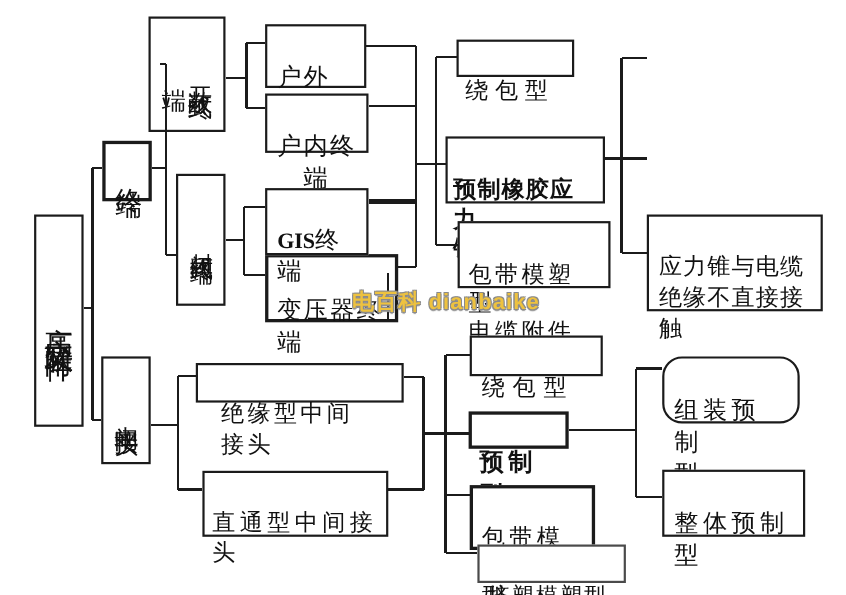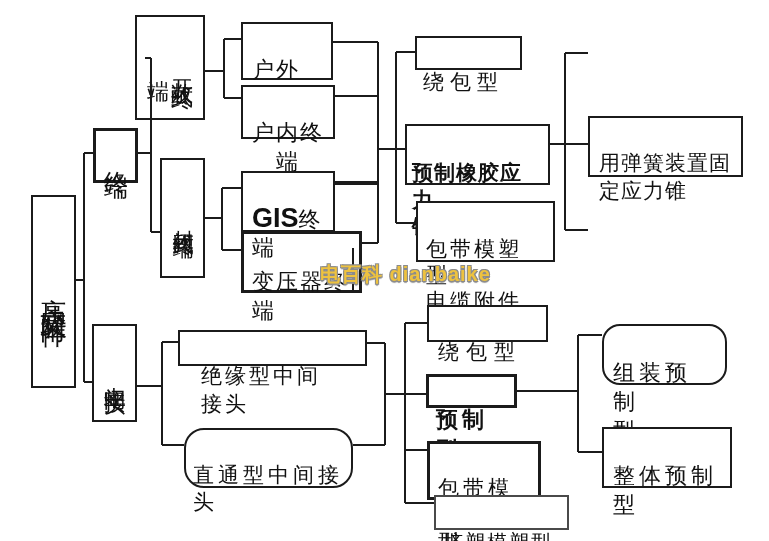--- a/index.html
+++ b/index.html
@@ -20,27 +20,27 @@
   .b3{border-width:3px;}
   .thin{border-width:2px;border-color:#4a4a4a;}
   .fs22{font-size:22px;line-height:29px;padding:2px 9px;}
   .bold-sans{font-family:"Liberation Sans","DejaVu Sans",sans-serif;font-weight:bold;
              font-size:21px;letter-spacing:1px;line-height:27px;padding:6px 5px;}
   .bold-serif{font-weight:bold;font-size:22px;letter-spacing:4px;padding:2px 7px;}
   .ls6{letter-spacing:6px;padding:2px 6px;}
   .ls7{letter-spacing:7px;}
   .tape-acc{letter-spacing:3px;line-height:26px;padding:7px 8px;}
   .ins-joint{padding:2px 21px;letter-spacing:3px;}
-  .str-joint{padding:5px 7px;letter-spacing:4px;line-height:27px;border-radius:20px;}
+  .str-joint{padding:5px 7px;letter-spacing:4px;line-height:27px;}
   .tape-type{letter-spacing:4px;line-height:27px;padding:4px 8px;}
   .ext-type{font-size:20px;padding:3px 7px;}
   .prefab2{font-size:22px;letter-spacing:4px;line-height:29px;padding:3px 9px;}
   .trans{font-size:22px;line-height:29px;padding:4px 8px;}
-  .gis-prefix{font-family:Liberation Sans, sans-serif;font-weight:bold;
-              font-size:27px;letter-spacing:0;}
+  .gis-prefix{font-family:Liberation Serif, serif;font-weight:bold;
+              font-size:20px;letter-spacing:0;}
   .gis-suffix{font-size:22px;}
   .connectors{position:absolute;left:0;top:0;z-index:5;pointer-events:none;}
   .connectors line{stroke:#1b1b1b;stroke-width:2;shape-rendering:crispEdges;}
   .connectors line.thick{stroke-width:4;}
   .watermark{position:absolute;left:320px;top:261px;z-index:6;
              font-family:"Liberation Sans","DejaVu Sans",sans-serif;font-weight:bold;
              font-size:20px;letter-spacing:1px;color:#EEC23F;
              text-shadow:-1px -1px 0 #8b8b8b,1px -1px 0 #8b8b8b,-1px 1px 0 #8b8b8b,
                          1px 1px 0 #8b8b8b,0 2px 1px #9a9a9a;}
 </style>
@@ -98,25 +98,26 @@
     <span>预制橡胶应力
 锥型</span>
   </div>
 
   <div class="box h tape-acc" style="left:416px;top:201px;width:139px;height:61px;">
     <span>包带模塑型
 电缆附件</span>
   </div>
 
 
-  <div class="box h" style="left:588px;top:116px;width:155px;height:61px;letter-spacing:1px;">
-    <span>用弹簧装置固
-定应力锥</span>
-  </div>
-
+
+  <div class="box h" style="left:588px;top:195px;width:160px;height:88px;letter-spacing:1px;">
+    <span>应力锥与电缆
+绝缘不直接接
+触</span>
+  </div>
 
   <div class="box h ins-joint" style="left:178px;top:330px;width:189px;height:36px;">
     <span>绝缘型中间接头</span>
   </div>
 
   <div class="box h str-joint" style="left:184px;top:428px;width:169px;height:60px;">
     <span>直通型中间接
 头</span>
   </div>
 

